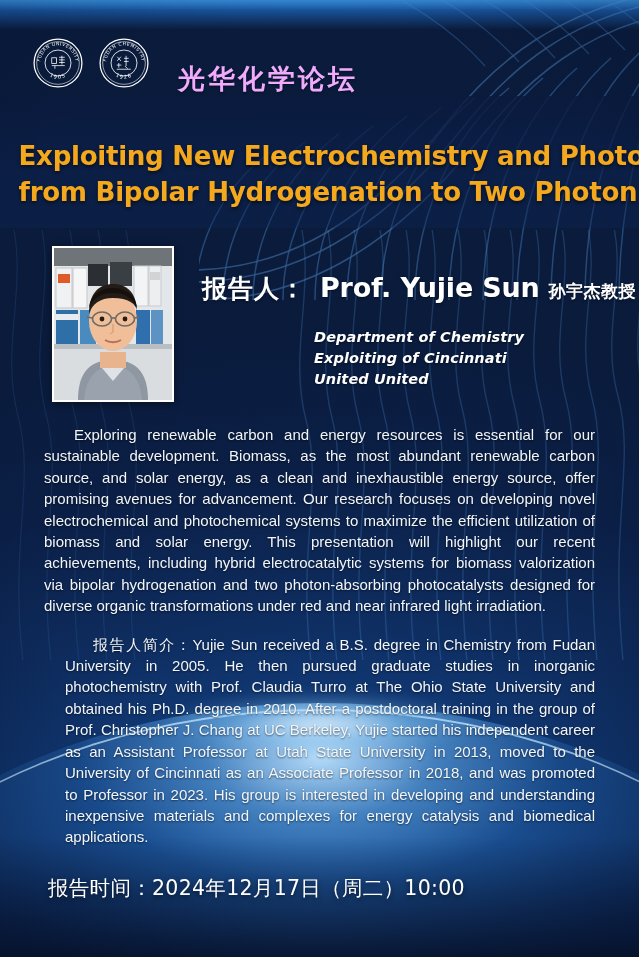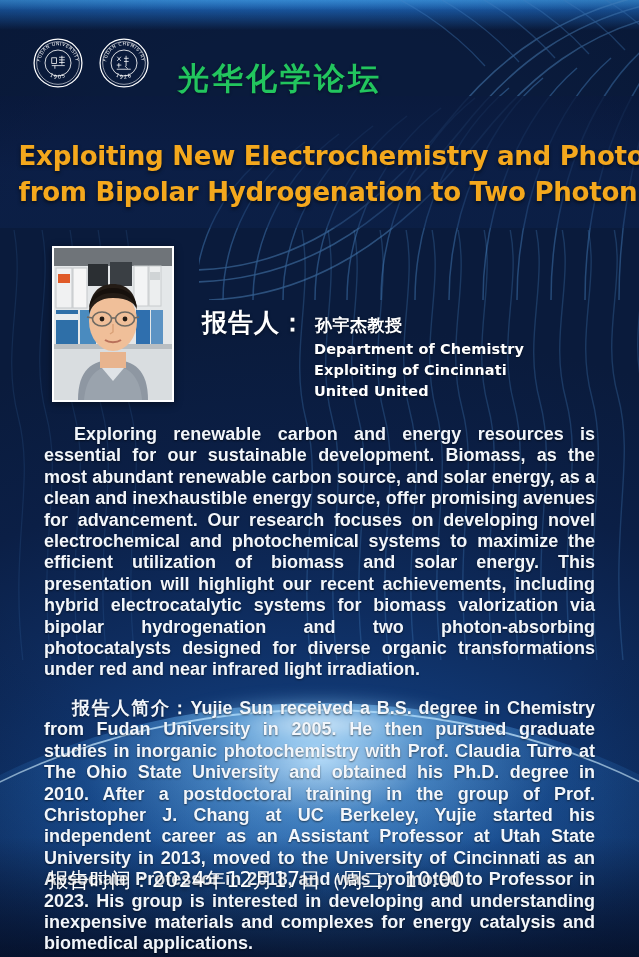--- a/index.html
+++ b/index.html
@@ -86,21 +86,21 @@
     z-index:6;
   }
   .seal{
     width:52px;height:52px;border-radius:50%;
     flex:0 0 auto;position:relative;
   }
   .seal svg{width:100%;height:100%;display:block;}
   .forum-title{
     margin-left:14px;
     font-family:"DejaVu Sans","Liberation Sans",sans-serif;
-    font-size:31px;font-weight:700;color:#22c55e;
+    font-size:27px;font-weight:700;color:#f0abfc;
     letter-spacing:3px;
     text-shadow:0 1px 3px rgba(0,0,0,.45);
     margin-top:31px;
   }
 
   
   .title-wrap{
     position:absolute;left:0;right:0;top:138px;z-index:6;
     text-align:center;padding:0 14px;
   }
@@ -112,21 +112,21 @@
     color:#F4A81D;
     letter-spacing:-0.3px;
     text-shadow:0 2px 4px rgba(0,0,0,.55);
     white-space:nowrap;
     transform:scaleX(.985);
   }
 
   
   .speaker-row{
     position:absolute;left:0;right:16px;top:246px;z-index:6;
-    display:flex;align-items:flex-end;
+    display:flex;align-items:flex-start;
   }
   .photo{
     margin-left:52px;
     width:118px;height:152px;
     border:2px solid #ffffff;
     box-shadow:0 2px 8px rgba(0,0,0,.45);
     overflow:hidden;flex:0 0 auto;background:#bfc6cc;
     position:relative;
   }
   .photo svg{width:100%;height:100%;display:block;}
@@ -148,51 +148,50 @@
     margin-left:14px;letter-spacing:-.2px;
     text-shadow:0 1px 3px rgba(0,0,0,.5);
   }
   .name-cn{
     font-family:"DejaVu Sans","Liberation Sans",sans-serif;
     font-size:17px;font-weight:700;color:#ffffff;
     margin-left:9px;letter-spacing:.5px;
     text-shadow:0 1px 3px rgba(0,0,0,.5);
   }
   .affil{
-    margin-left:112px;margin-top:0;
+    margin-left:112px;margin-top:22px;font-style:italic;
   }
   .affil div{
     font-family:"DejaVu Sans","Liberation Sans",sans-serif;
     font-size:14.5px;font-weight:700;color:#ffffff;
     line-height:21px;letter-spacing:.1px;
     text-shadow:0 1px 2px rgba(0,0,0,.5);
   }
 
   
   .body-wrap{
     position:absolute;left:44px;right:44px;top:424px;z-index:6;
   }
   .para{
     font-family:"Liberation Sans","DejaVu Sans",sans-serif;
-    font-size:18px;
+    font-size:15px;
     line-height:21.4px;
     color:#f2f6fb;
     text-align:justify;
     text-justify:inter-word;
     text-indent:30px;
     text-shadow:0 1px 2px rgba(0,0,0,.55);
     margin:0;
-    font-weight:bold;
-  }
-  .para + .para{ margin-top:17px; }
+  }
+  .para + .para{ margin-top:17px;margin-left:21px; }
   .para.bio{ text-indent:28px; }
 
   
   .footer{
-    position:absolute;left:48px;bottom:60px;z-index:7;
+    position:absolute;left:48px;bottom:52px;z-index:7;
   }
   .footer div{
     font-family:"DejaVu Sans","Liberation Sans",sans-serif;
     font-size:20.5px;
     line-height:34px;
     color:#ffffff;
     letter-spacing:.3px;
     text-shadow:0 2px 5px rgba(0,0,0,.6);
     white-space:nowrap;
   }
@@ -374,20 +373,21 @@
         <ellipse cx="71" cy="71" rx="2.4" ry="2.4" fill="#241c16"></ellipse>
         <path d="M59,76 v8 l-3,2" fill="none" stroke="#d9a177" stroke-width="1.4"></path>
         <path d="M51,92 C55,95 63,95 67,92" fill="none" stroke="#b9705a" stroke-width="2"></path>
         <path d="M48,120 l11,13 l11,-13" fill="#dfe3e7"></path>
       </svg>
     </div>
 
     <div class="speaker-text">
       <div class="speaker-name-line">
         <span class="lbl-cn">报告人：</span>
+        <span class="name-en">Prof. Yujie Sun</span>
         <span class="name-cn">孙宇杰教授</span>
       </div>
       <div class="affil">
         <div>Department of Chemistry</div>
         <div>Exploiting of Cincinnati</div>
         <div>United United</div>
       </div>
     </div>
   </div>
 

